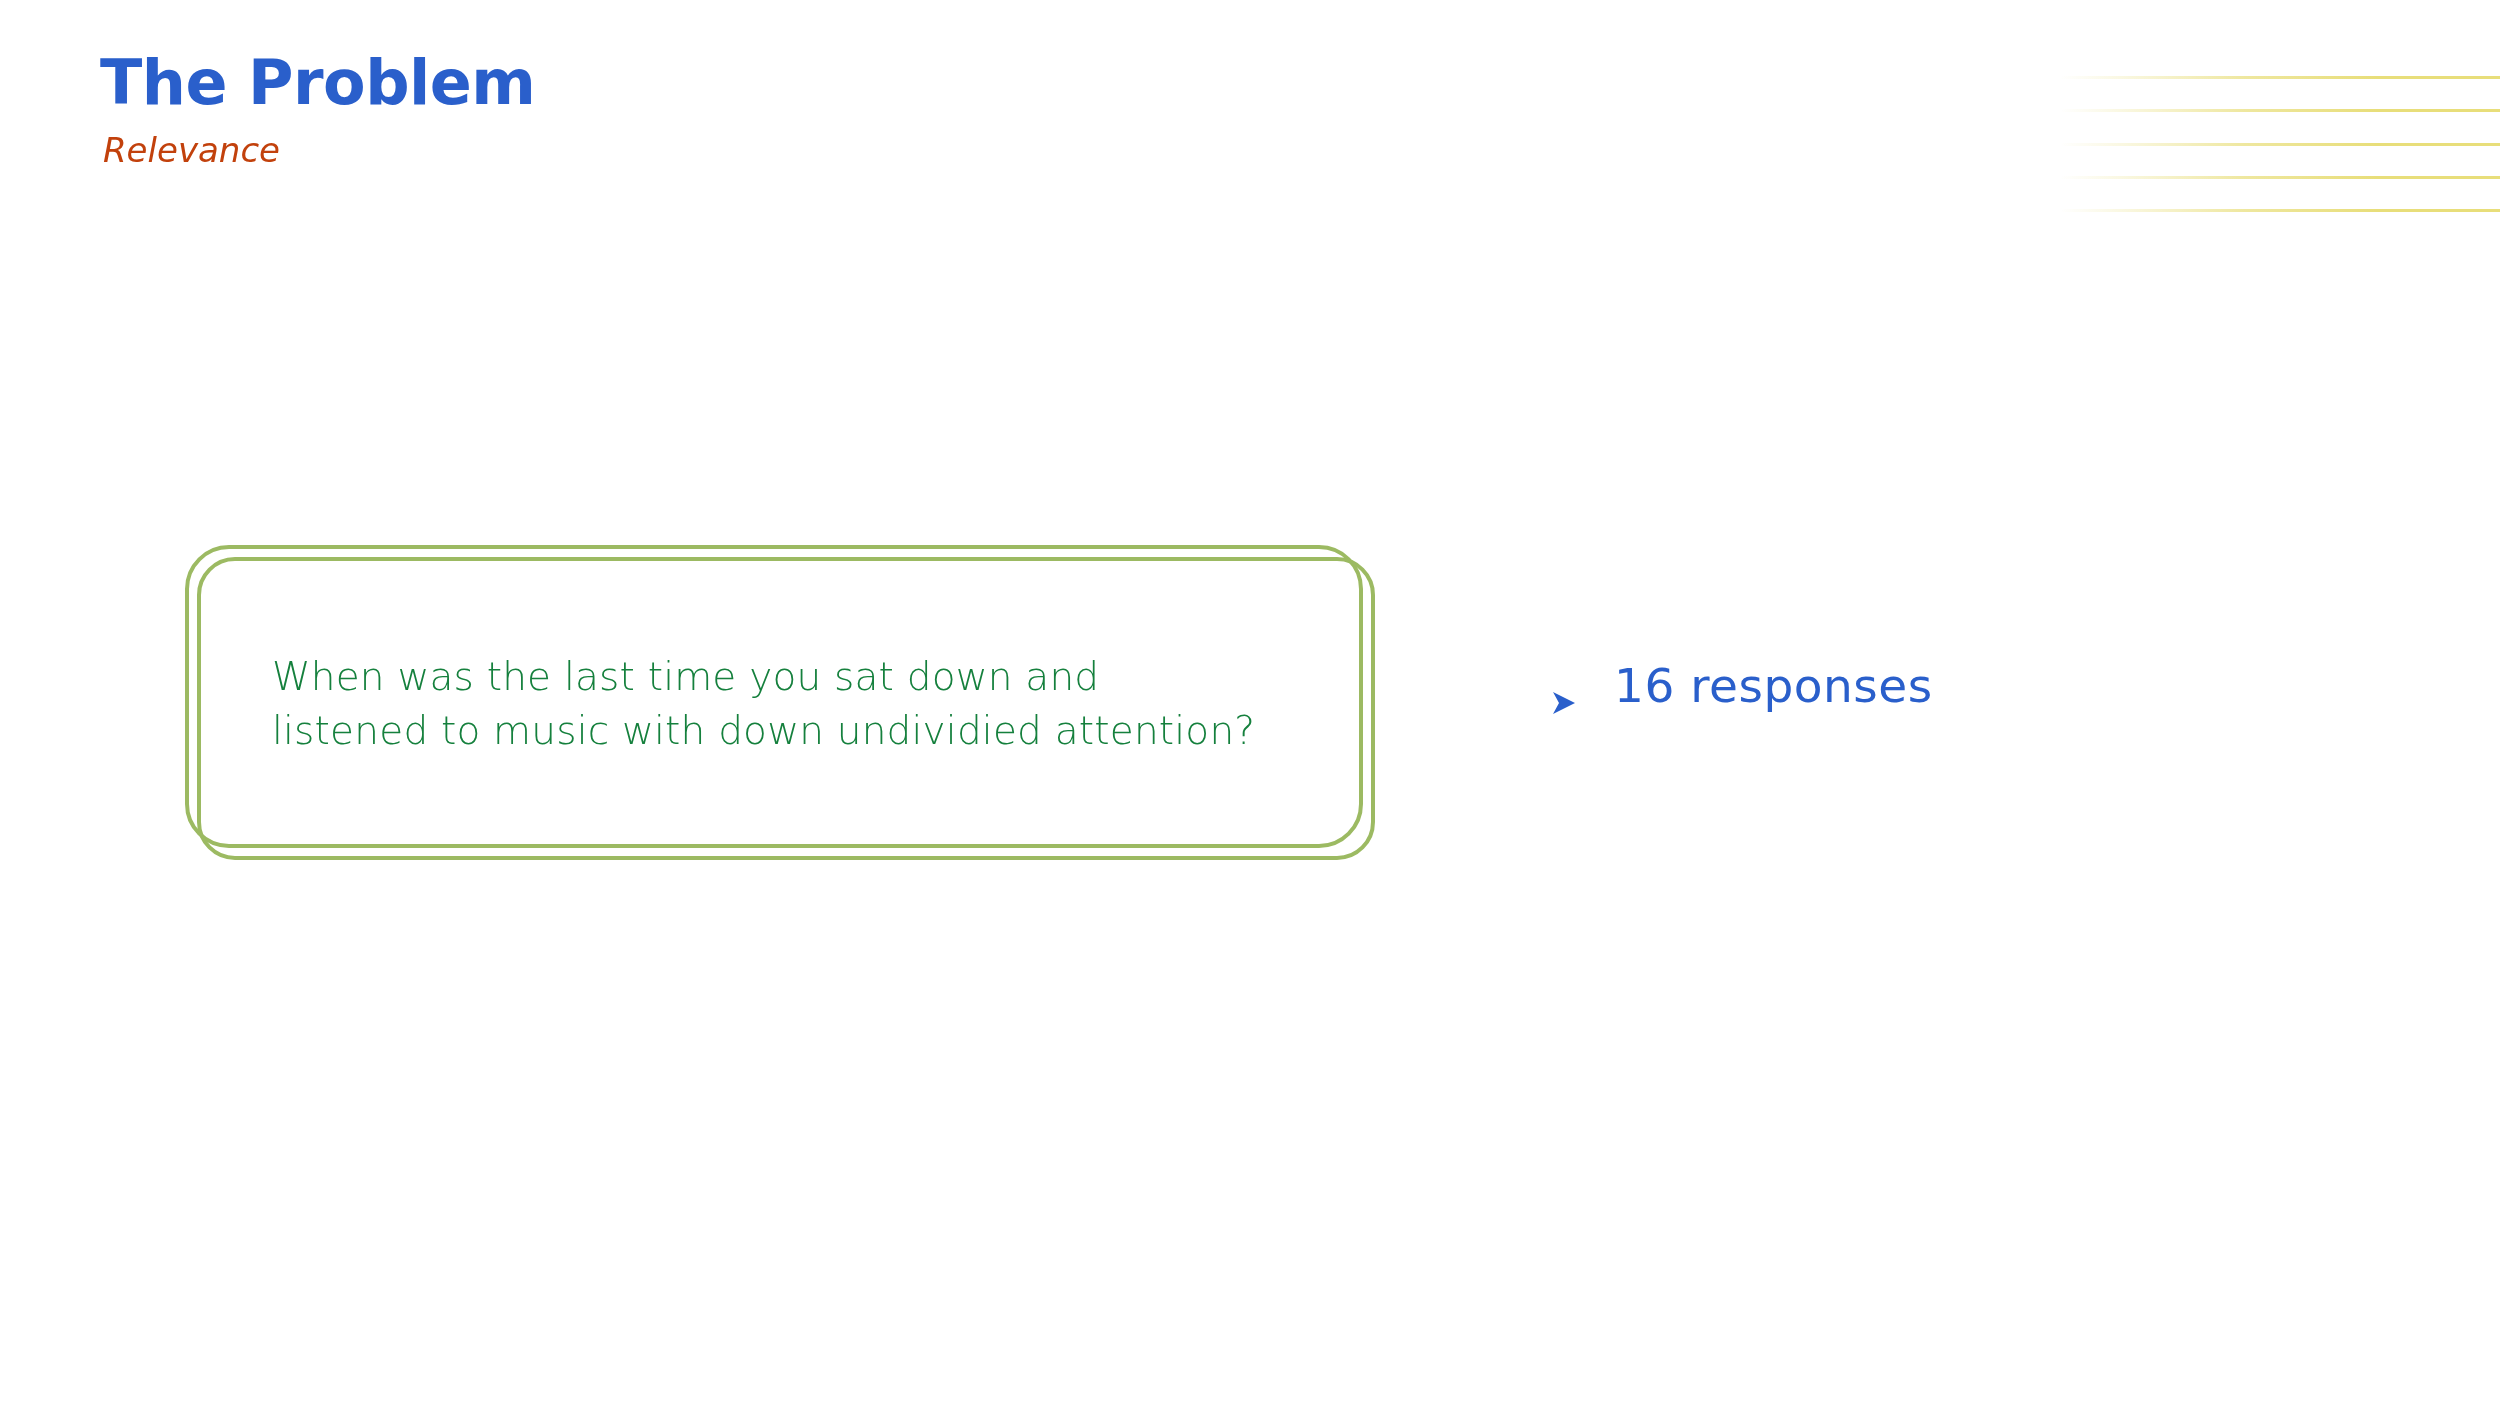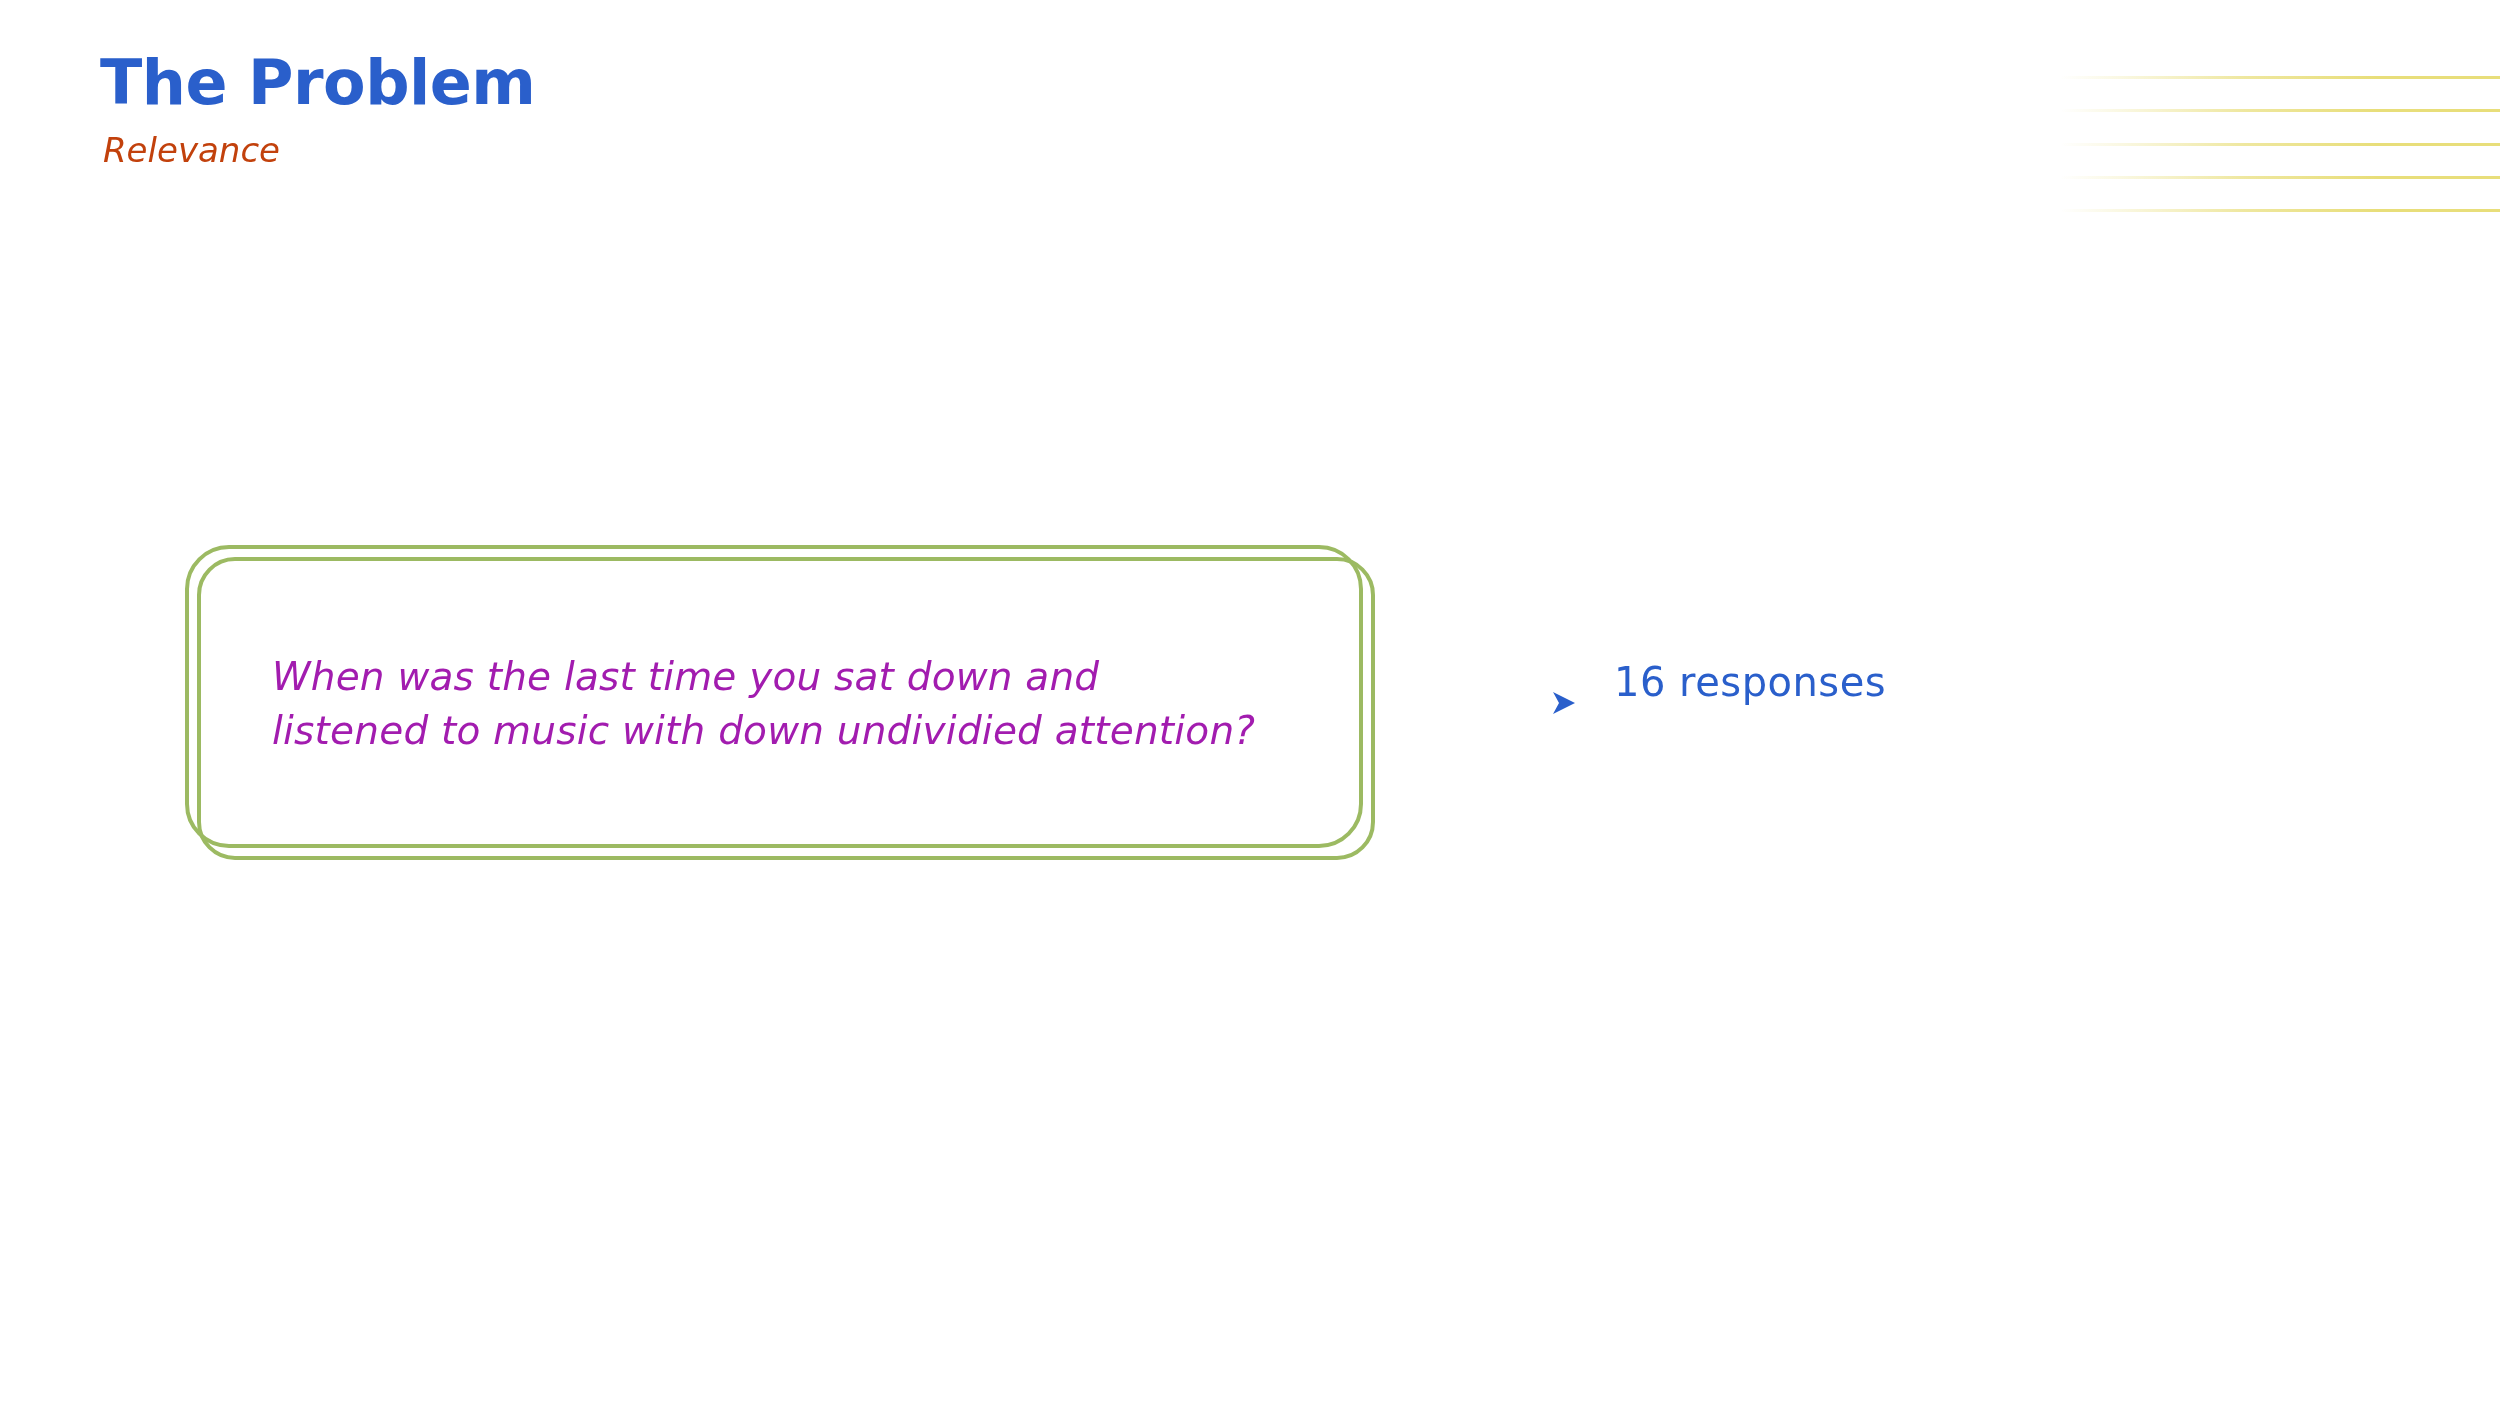--- a/index.html
+++ b/index.html
@@ -103,44 +103,43 @@
     border-radius: 38px;
   }
   .card-text {
     position: absolute;
     left: 87px;
     top: 105px;
     width: 1020px;
     font-family: "DejaVu Sans", sans-serif;
     font-size: 39px;
     font-weight: 300;
-    font-style: italic;
     line-height: 1.38;
-    color: #a21caf;
+    color: #15803d;
     letter-spacing: 0.2px;
   }
   .card-text .line { display: block; white-space: nowrap; }
 
   
   .connector {
     position: absolute;
     left: 1370px;
     top: 678px;
     width: 215px;
     height: 50px;
     pointer-events: none;
   }
 
   
   .response-count {
     position: absolute;
     left: 1614px;
     top: 662px;
     font-family: "DejaVu Sans", sans-serif;
-    font-size: 40px;
+    font-size: 47px;
     font-weight: 400;
     color: #2A5FCB;
     line-height: 1;
     white-space: nowrap;
     letter-spacing: 0.5px;
   }
 </style>
 </head>
 <body>
 

